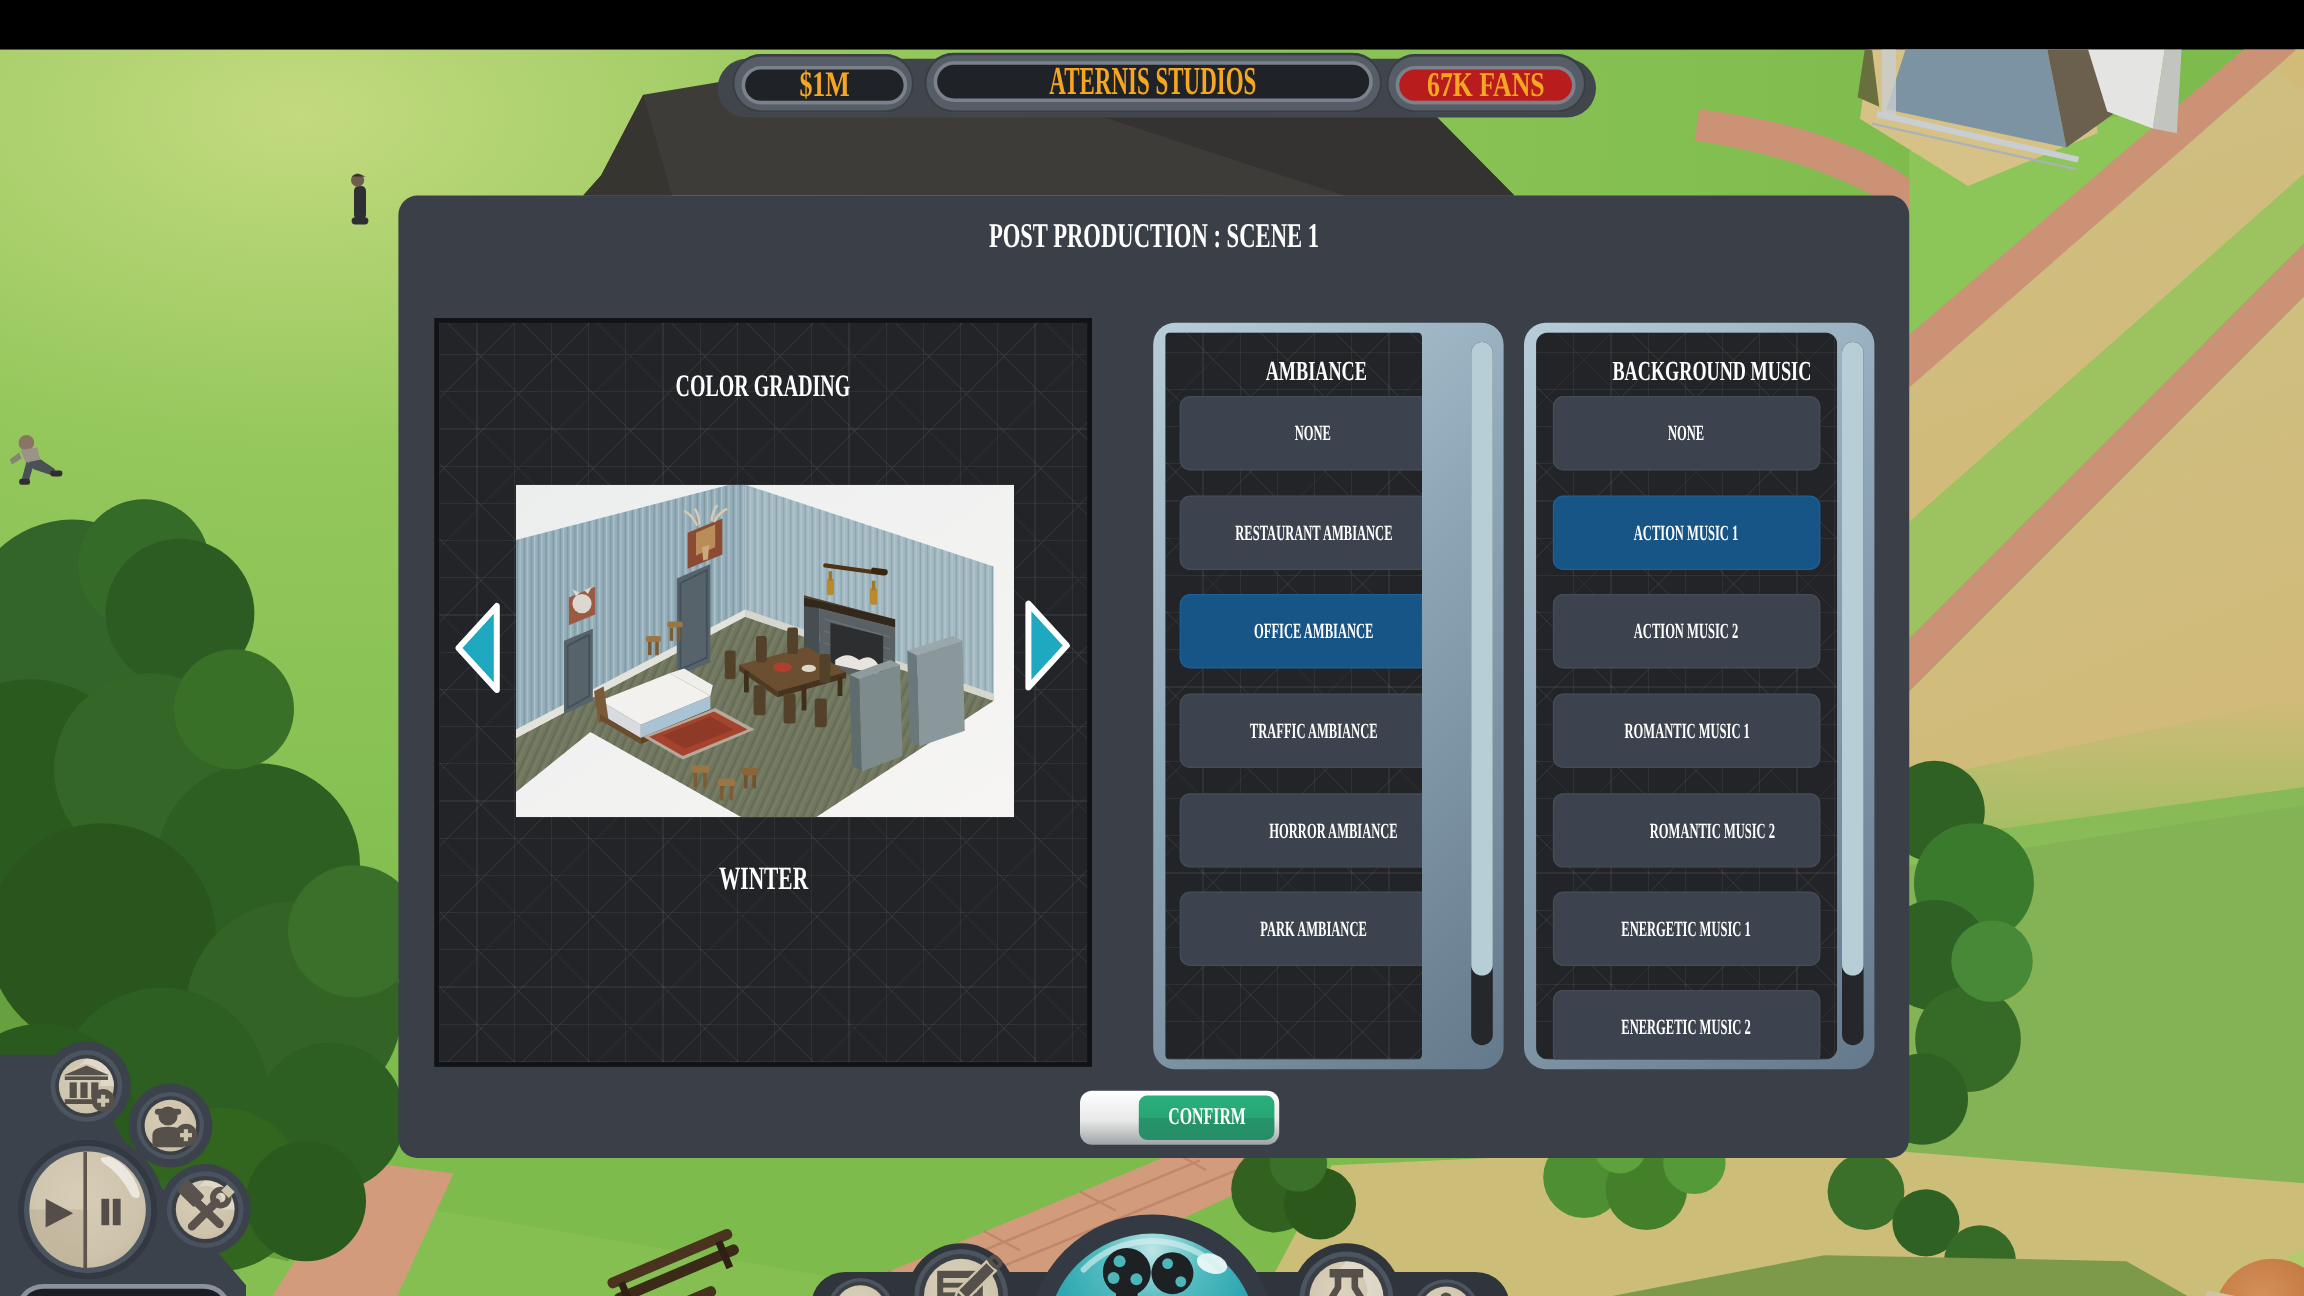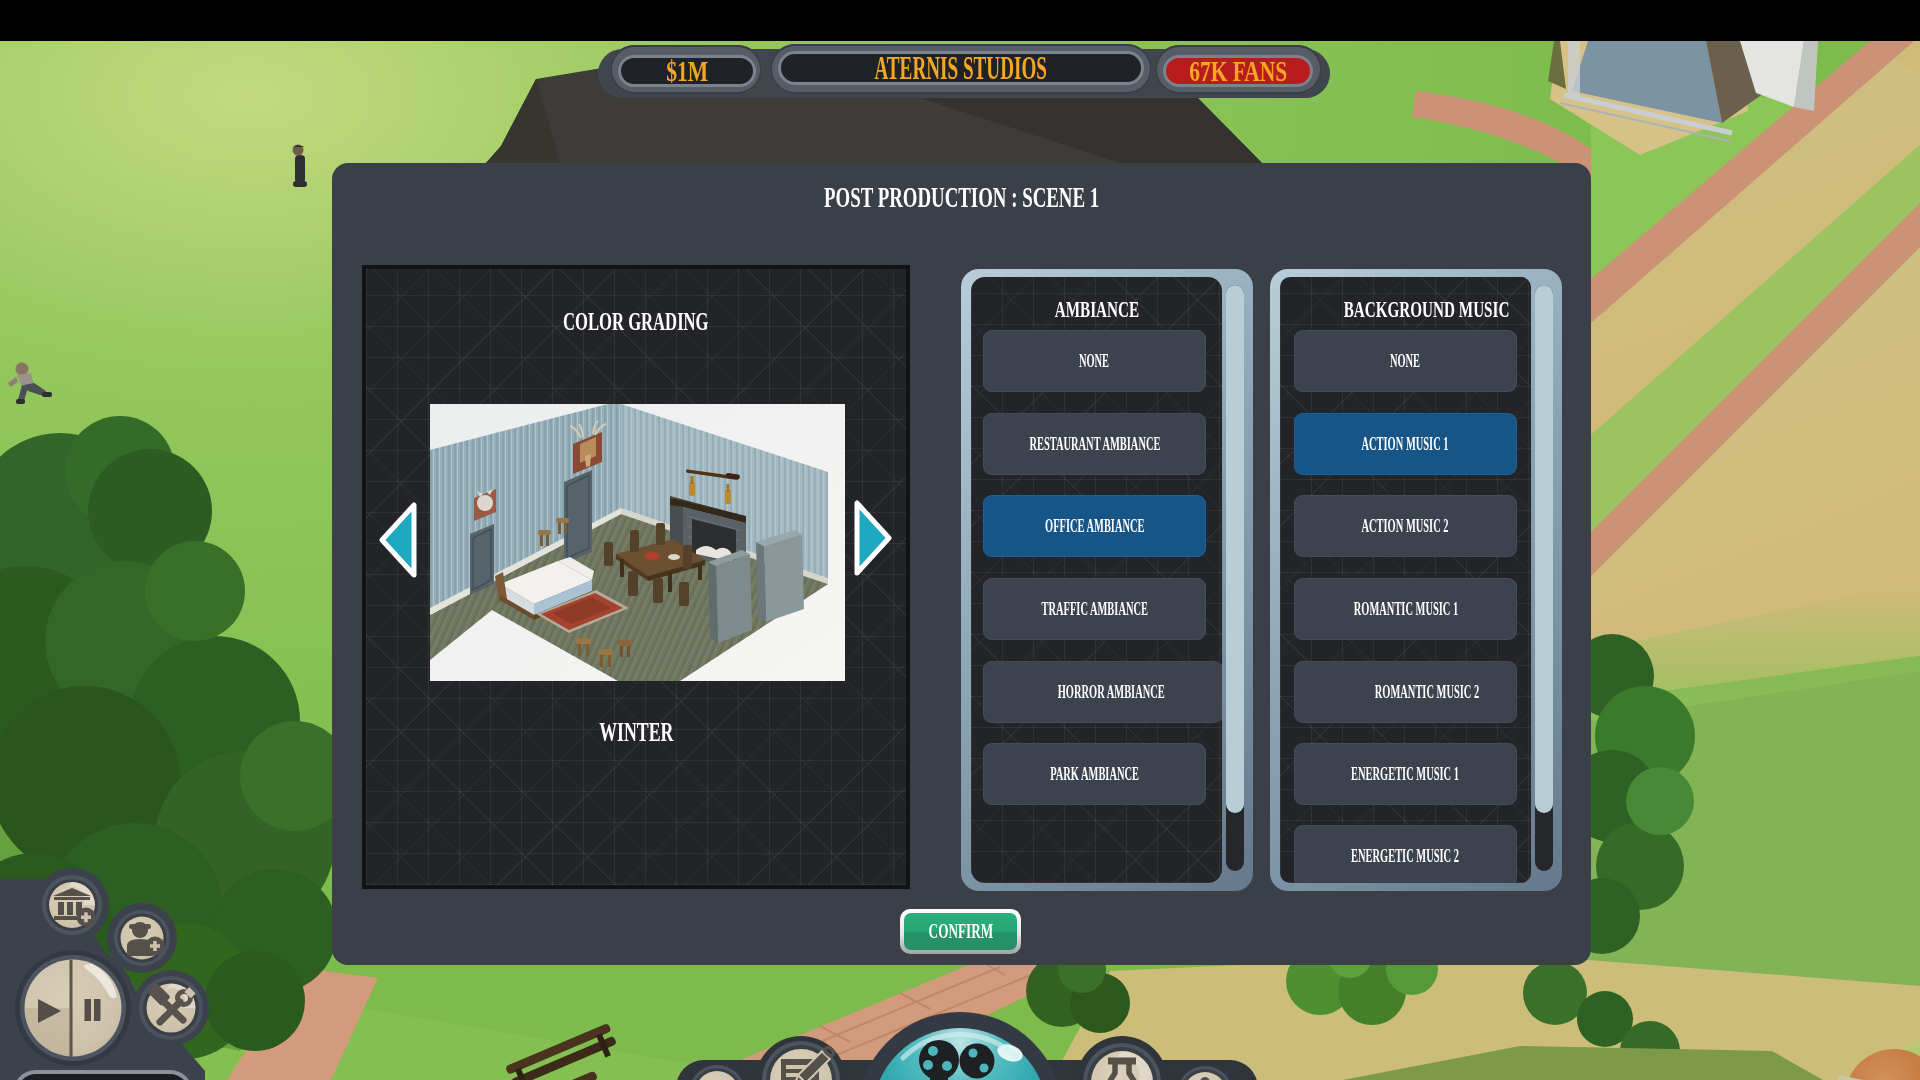--- a/index.html
+++ b/index.html
@@ -353,21 +353,21 @@
 <svg class="abs" style="left:851px;top:456px;" width="46" height="82" viewBox="0 0 46 82">
   <path d="M6,6 L6,76 L38,41 Z" fill="#1fa9c0" stroke="#fff" stroke-width="5" stroke-linejoin="round"></path>
 </svg>
 
 <div class="abs ctr" style="left:362px;top:672px;width:548px;height:38px;color:#fff;">
       <span class="bk" style="font-size:27px;transform:scaleX(0.66);">WINTER</span>
     </div>
 
 <div class="abs" style="left:961px;top:228px;width:292px;height:622px;border-radius:18px;background:linear-gradient(135deg,#b7cdd9 0%,#8da6b6 45%,#64798b 100%);"></div>
 
-<div class="abs pat" style="left:971px;top:236px;width:251px;height:606px;border-radius:14px;overflow:hidden;">
+<div class="abs pat" style="left:971px;top:236px;width:214px;height:606px;border-radius:4px;overflow:hidden;">
 
   <div class="abs ctr" style="left:0;top:16px;width:251px;height:34px;color:#fff;">
         <span class="bk" style="font-size:23px;transform:scaleX(0.66);">AMBIANCE</span>
       </div>
 
   <div class="lbtn ctr" style="top:53px;">
         <span class="bk">NONE</span>
       </div>
 
   <div class="lbtn ctr" style="top:136px;">
@@ -430,21 +430,21 @@
 
   <div class="lbtn ctr" style="top:548px;left:14px;">
         <span class="bk">ENERGETIC MUSIC 2</span>
       </div>
 </div>
 
 <div class="abs" style="left:1535px;top:244px;width:18px;height:586px;border-radius:9px;background:#26272b;"></div>
 
 <div class="abs" style="left:1535px;top:244px;width:18px;height:528px;border-radius:9px;background:#b7ced6;"></div>
 
-<div class="abs ctr" style="left:900px;top:868px;width:121px;height:45px;border-radius:10px;background:linear-gradient(180deg,#ffffff 0%,#e8e8e8 55%,#9fa3a6 100%);">
+<div class="abs ctr" style="left:900px;top:868px;width:121px;height:45px;border-radius:10px;background:linear-gradient(180deg,#ffffff 0%,#e8e8e8 55%,#9fa3a6 100%);padding-left:45px;">
   <div class="ctr" style="width:113px;height:37px;border-radius:7px;background:linear-gradient(180deg,#29b07c 0%,#27a675 50%,#27946b 50%,#268e67 100%);color:#fff;">
         <span class="bk" style="font-size:20px;transform:scaleX(0.66);">CONFIRM</span>
       </div>
 </div>
 
 <svg class="abs" style="left:0;top:820px;" width="240" height="260" viewBox="0 0 240 260">
   <defs>
     <radialGradient id="beige" cx="0.42" cy="0.38" r="0.78">
       <stop offset="0" stop-color="#d8cdb7"></stop>
       <stop offset="0.72" stop-color="#cdc2aa"></stop>

